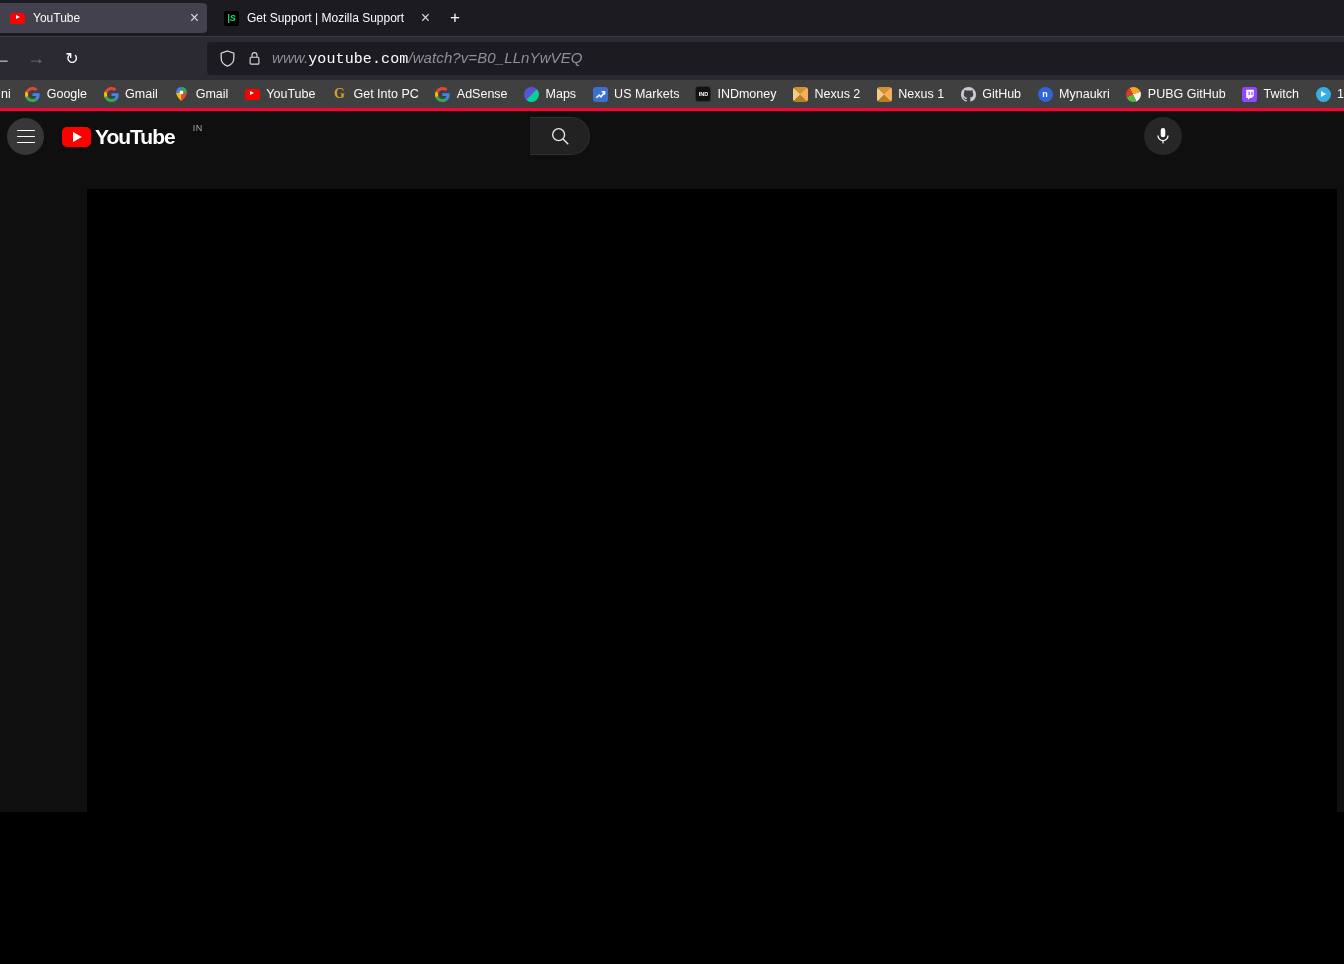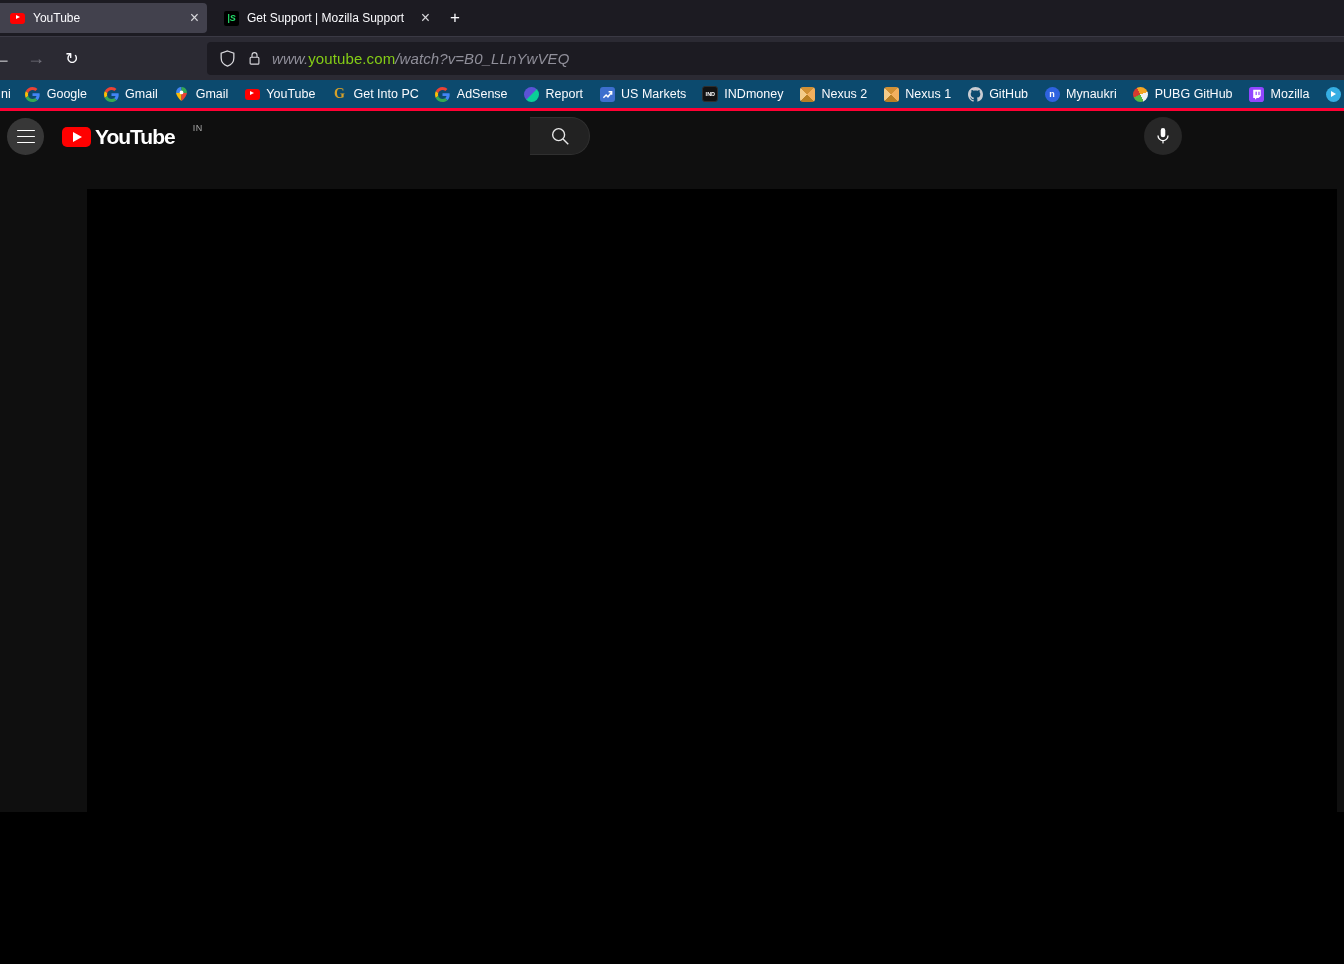--- a/index.html
+++ b/index.html
@@ -27,23 +27,23 @@
   .navbar { position:absolute; left:0; top:36px; width:100%; height:44px; background:#2b2a33;
             border-top:1px solid #3a3944; }
   .nav-btn { position:absolute; top:0; height:43px; width:32px; display:flex; align-items:center;
              justify-content:center; color:#fbfbfe; font-size:18px; }
   .nav-back { left:-14px; }
   .nav-fwd  { left:20px; color:#73727c; }
   .nav-reload { left:56px; font-size:16px; }
   .urlbar { position:absolute; left:207px; top:5px; width:1145px; height:33px; background:#1c1b22;
             border-radius:4px; display:flex; align-items:center; padding:0 11px; gap:10px; }
   .url-text { font-size:15px; white-space:nowrap; letter-spacing:.1px; }
-  .url-dim { color:#908f9a;font-style:italic; } .url-bright { color:#84cc16; }
-
-  .bookmarksbar { position:absolute; left:0; top:80px; width:100%; height:28px; background:#0c4a6e;
+  .url-dim { color:#908f9a;font-style:italic; } .url-bright { color:#ffffff;font-family:Liberation Mono, monospace; }
+
+  .bookmarksbar { position:absolute; left:0; top:80px; width:100%; height:28px; background:#404040;
     display:flex; align-items:center; color:#fbfbfe; font-size:12.5px; overflow:hidden; }
   .bm { display:flex; align-items:center; gap:6px; padding:0 8px; height:24px; white-space:nowrap; flex:none; }
   .bm:first-child { padding:0 6px 0 1px; }
   .bmi { width:16px; height:16px; flex:none; display:flex; align-items:center; justify-content:center; }
 
   
   .ic-goldg { color:#d6a12a; font-weight:bold; font-size:14px; font-family:"Liberation Serif",serif; }
   .ic-groww { width:15px; height:15px; border-radius:50%; background:linear-gradient(135deg,#5b53d6 47%,#0acf97 53%); }
   .ic-usm  { width:15px; height:15px; border-radius:3px; background:#3d6fce; display:flex; align-items:center; justify-content:center; }
   .ic-ind  { width:16px; height:16px; border-radius:3px; background:#121212; border:1px solid #2e2e2e;
@@ -190,21 +190,21 @@
             <path fill="#FBBC05" d="M10.5 28.6c-.5-1.5-.8-3-.8-4.6s.3-3.1.8-4.6l-8-6.2C.9 16.5 0 20.1 0 24s.9 7.5 2.6 10.8l7.9-6.2z"></path>
             <path fill="#34A853" d="M24 48c6.5 0 11.9-2.1 15.9-5.8l-7.7-6c-2.2 1.5-4.9 2.3-8.2 2.3-6.3 0-11.6-4.2-13.5-9.9l-8 6.2C6.5 42.6 14.6 48 24 48z"></path>
           </svg>
         </span>
       <span>AdSense</span>
     </div>
     <div class="bm">
       <span class="bmi">
           <span class="ic-groww"></span>
         </span>
-      <span>Report</span>
+      <span>Maps</span>
     </div>
     <div class="bm">
       <span class="bmi">
           <span class="ic-usm">
             <svg width="11" height="11" viewBox="0 0 12 12">
               <path d="M1.5 9.5l3-3 2 2 4-5" stroke="#fff" stroke-width="1.6" fill="none"></path>
               <path d="M7.2 3h3.3v3.3" stroke="#fff" stroke-width="1.6" fill="none"></path>
             </svg>
           </span>
         </span>
@@ -250,21 +250,21 @@
     </div>
     <div class="bm">
       <span class="bmi">
           <svg width="15" height="15" viewBox="0 0 16 16">
             <rect width="16" height="16" rx="3" fill="#9146FF"></rect>
             <path d="M4.5 3h8v6.5L10.2 11.8H8.2L6.4 13.6v-1.8H4.5z" fill="#fff"></path>
             <rect x="7" y="5" width="1.3" height="3.6" fill="#9146FF"></rect>
             <rect x="10" y="5" width="1.3" height="3.6" fill="#9146FF"></rect>
           </svg>
         </span>
-      <span>Mozilla</span>
+      <span>Twitch</span>
     </div>
     <div class="bm">
       <span class="bmi">
           <span class="ic-tamil"></span>
         </span>
       <span>1TamilMV</span>
     </div>
 
   </div>
 

